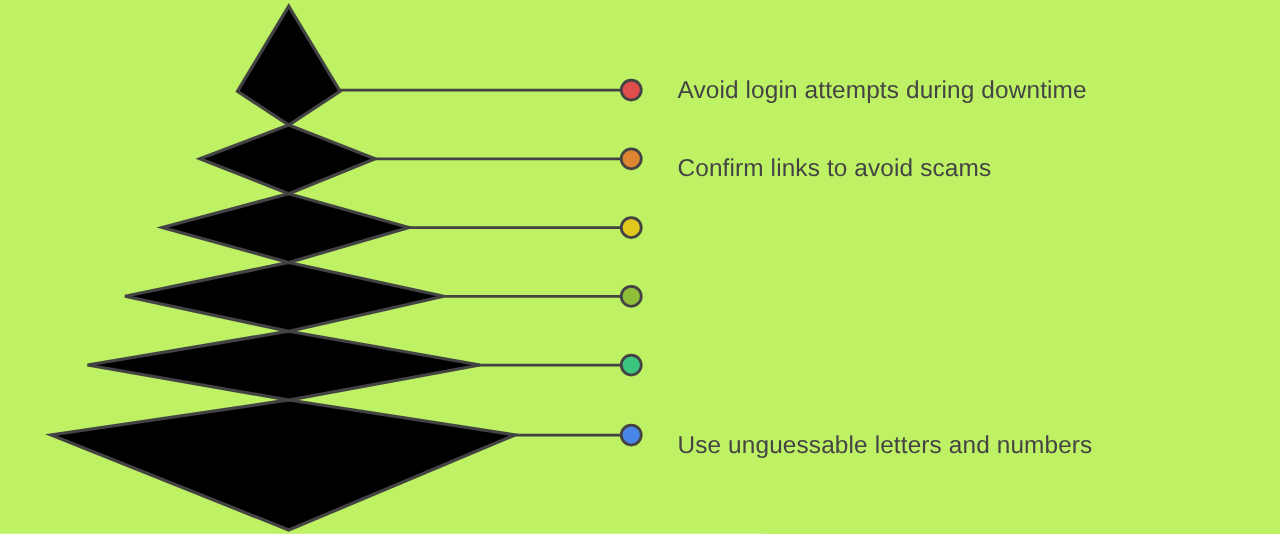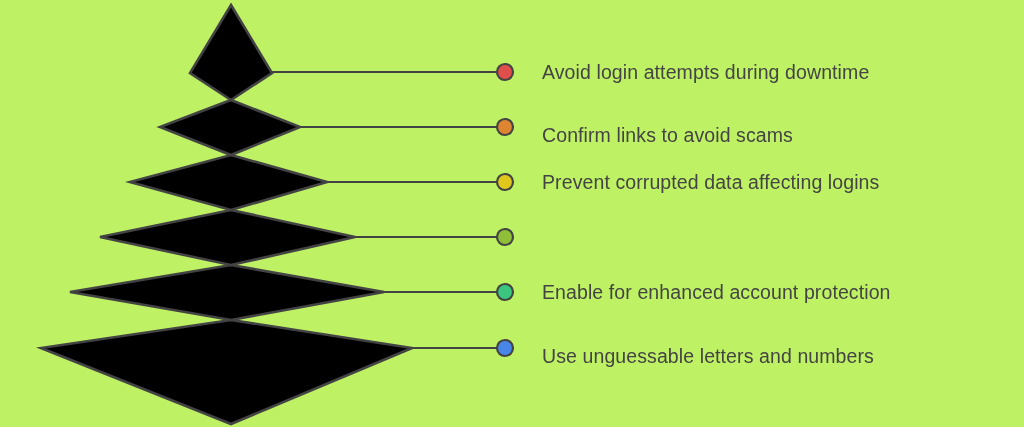--- a/index.html
+++ b/index.html
@@ -95,18 +95,16 @@
       <circle class="leader-dot" cx="505" cy="182" r="8" fill="#DFC81B"></circle>
       <circle class="leader-dot" cx="505" cy="237" r="8" fill="#8FBF39"></circle>
       <circle class="leader-dot" cx="505" cy="292" r="8" fill="#3BC57F"></circle>
       <circle class="leader-dot" cx="505" cy="348" r="8" fill="#4A86E8"></circle>
     </g>
   </svg>
 
   <div id="labels">
     <div class="label-text" style="top:62px">Avoid login attempts during downtime</div>
     <div class="label-text" style="top:125px">Confirm links to avoid scams</div>
-    <div class="label-text" style="top:172px">Prevent corrupted data affecting logins</div>
-    <div class="label-text" style="top:282px">Enable for enhanced account protection</div>
     <div class="label-text" style="top:346px">Use unguessable letters and numbers</div>
   </div>
 
 </div>
 
 </body></html>

